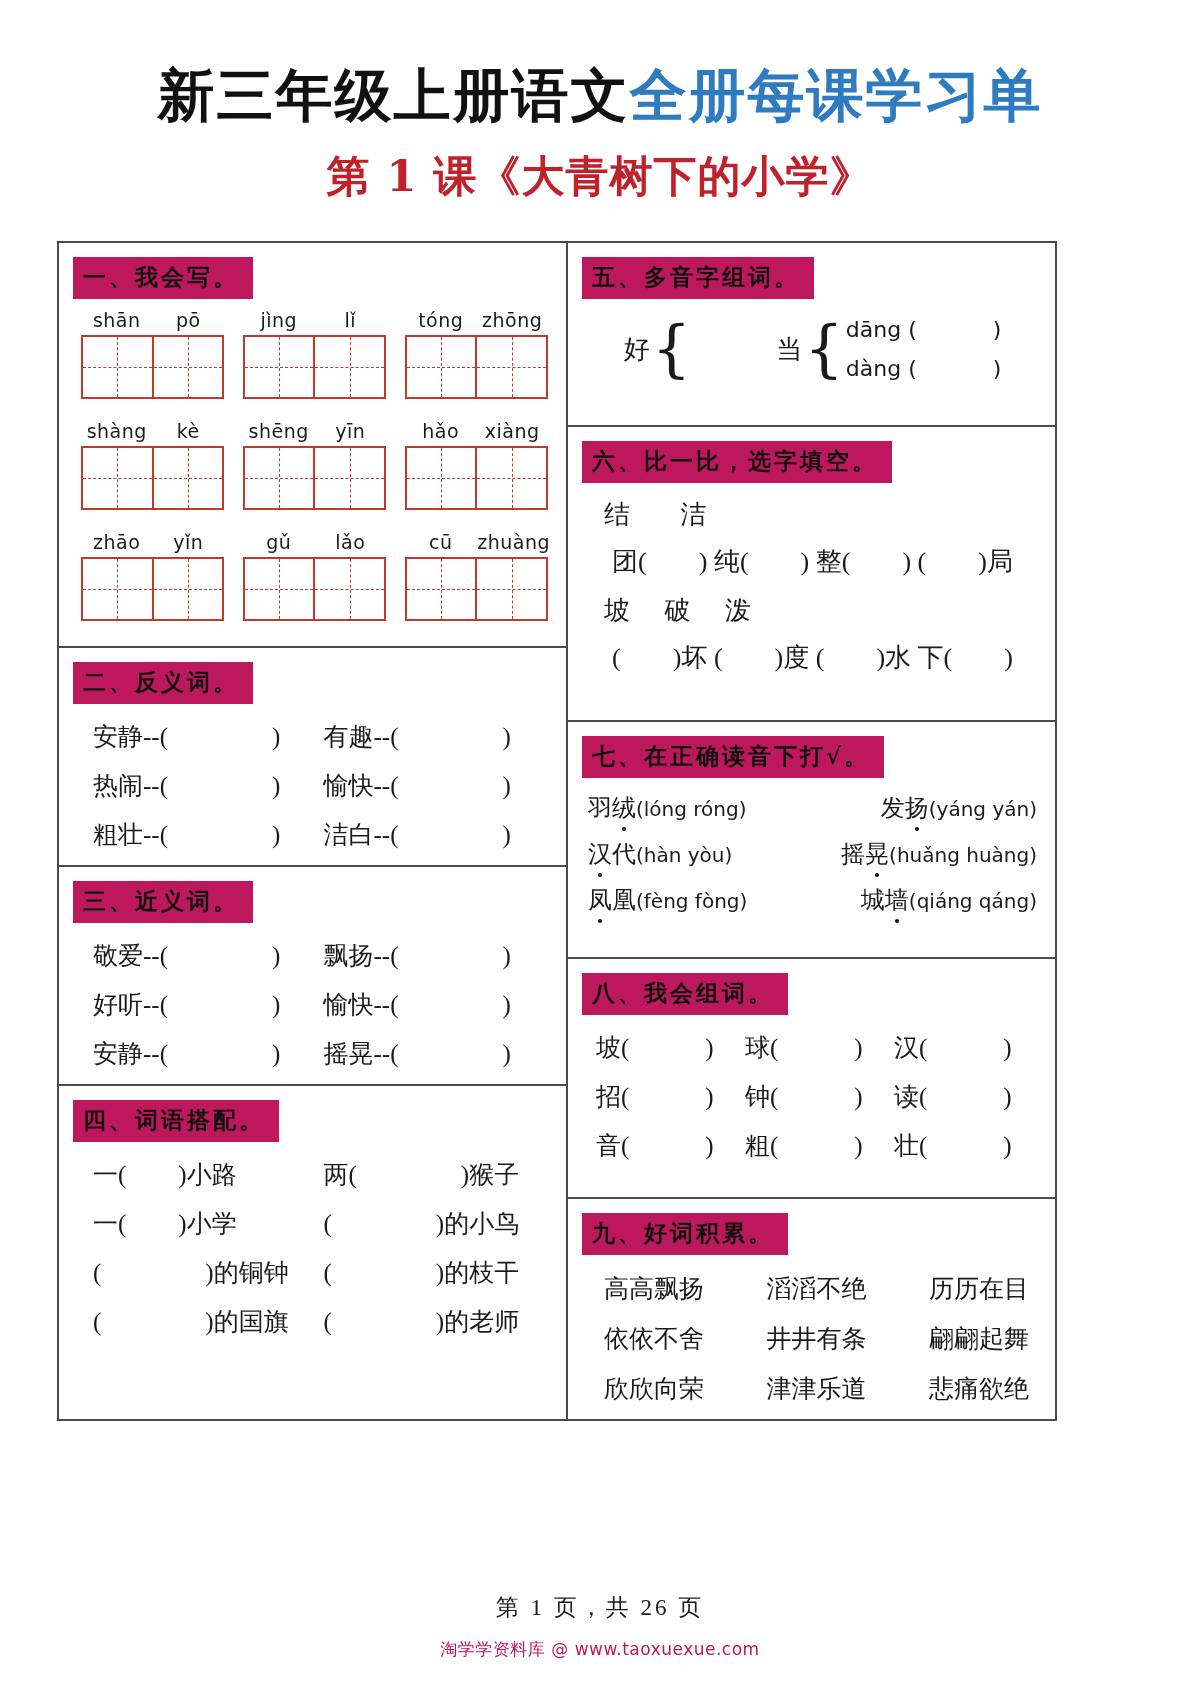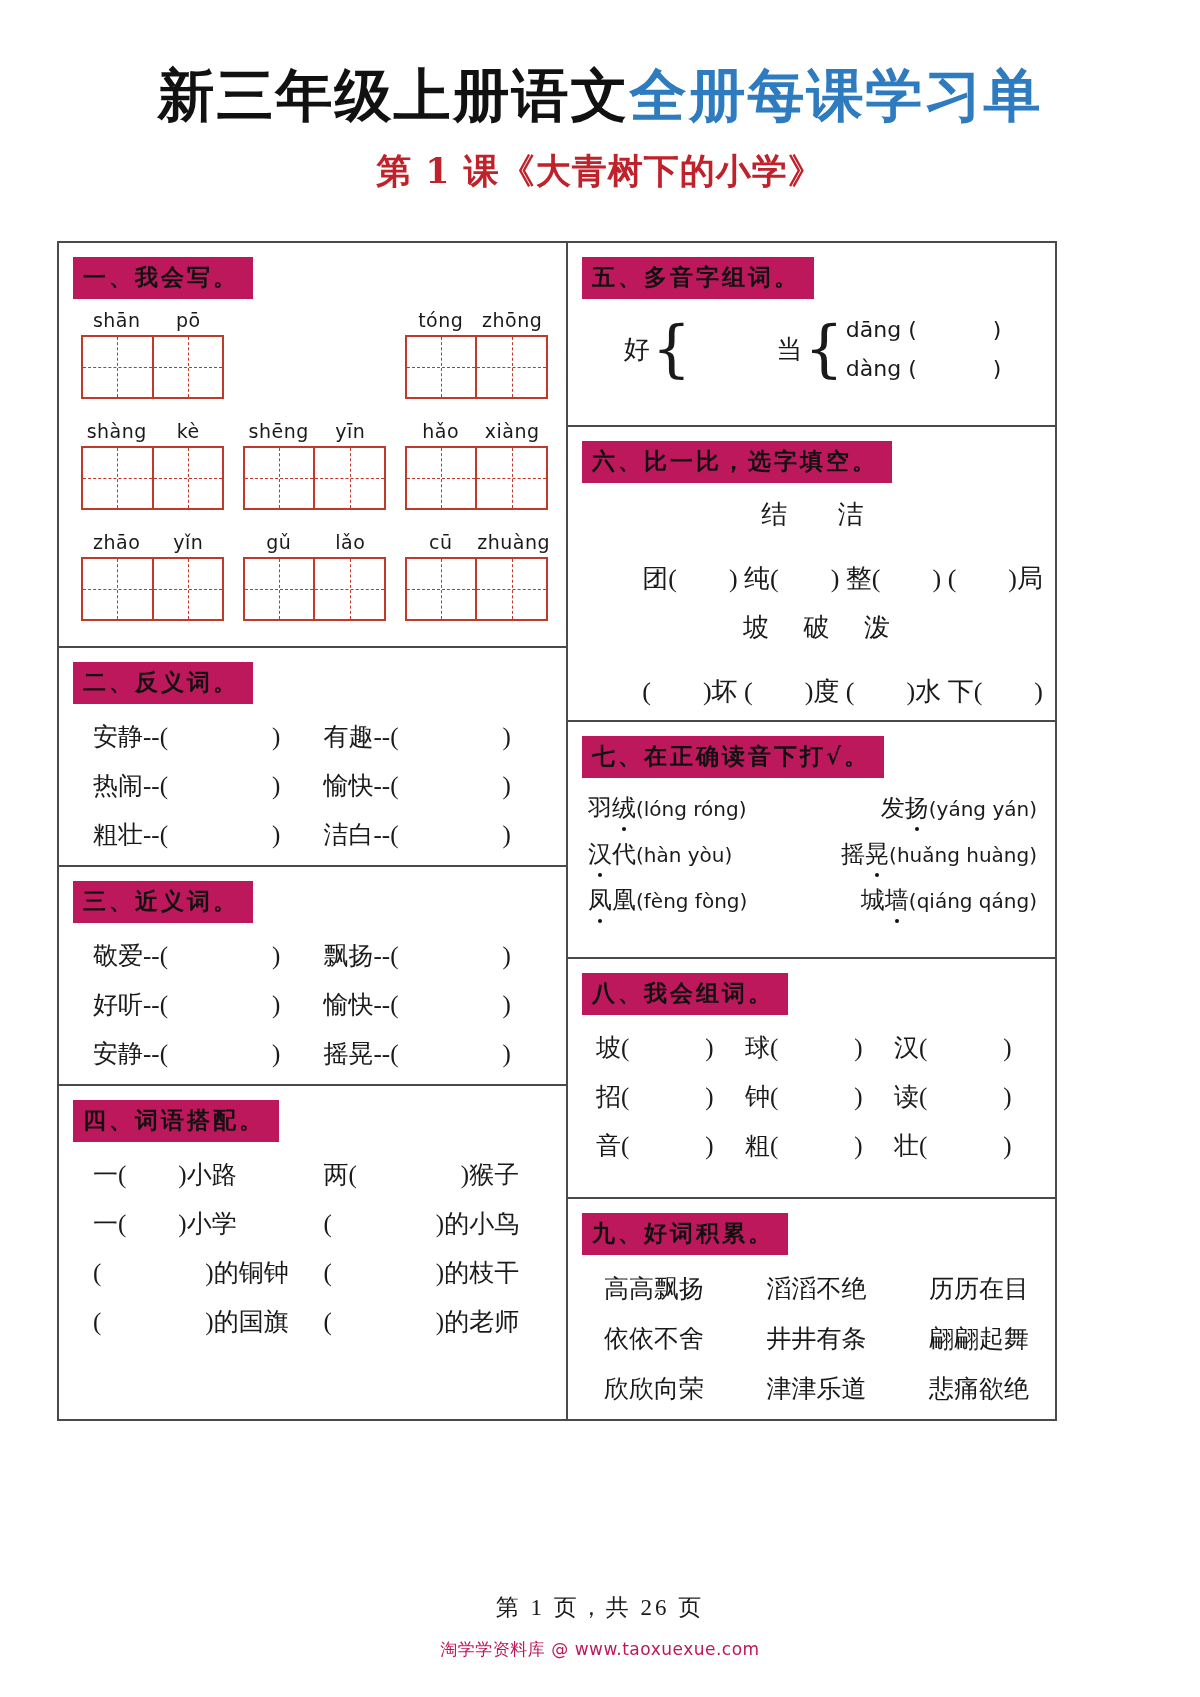--- a/index.html
+++ b/index.html
@@ -19,21 +19,21 @@
     font-weight:bold;
     letter-spacing:2px;
     padding-top:62px;
     line-height:1.15;
     font-family:"DejaVu Serif","Liberation Serif",serif;
   }
   .title-main .blk{color:#111111;}
   .title-main .blu{color:#2E7BBF;}
   .title-sub{
     text-align:center;
-    font-size:35px;
+    font-size:43px;
     font-weight:bold;
     color:#C0222B;
     margin-top:20px;
     letter-spacing:1px;
     font-family:"DejaVu Serif","Liberation Serif",serif;
   }
 
   
   .sheet{
     position:absolute;
@@ -98,22 +98,22 @@
   .duo-wrap{display:flex;justify-content:space-around;margin-top:18px;padding-bottom:6px;}
   .duo{display:flex;align-items:center;font-size:25px;}
   .duo .hz{font-size:26px;margin-right:2px;}
   .duo .brace{font-size:62px;line-height:0.78;font-weight:300;margin:0 2px 0 0;
                font-family:"DejaVu Serif","Liberation Serif",serif;}
   .duo .lines{display:flex;flex-direction:column;gap:14px;
               font-family:"DejaVu Sans","Liberation Sans",sans-serif;font-size:22px;}
   .duo .lines div{white-space:nowrap;}
 
   
-  .hz-choice{text-align:center;font-size:26px;margin-top:14px;letter-spacing:22px;padding-left:22px;}
-  .fill-line{font-size:26px;margin-top:29px;text-align:right;white-space:nowrap;}
+  .hz-choice{text-align:left;font-size:26px;margin-top:14px;letter-spacing:22px;padding-left:22px;}
+  .fill-line{font-size:26px;margin-top:12px;text-align:center;white-space:nowrap;}
 
   
   .pick-row{display:flex;justify-content:space-between;font-size:24px;margin-top:14px;padding:0 6px;}
   .pick{white-space:nowrap;}
   .dotted{position:relative;display:inline-block;}
   .dotted:after{
     content:"";position:absolute;left:50%;bottom:-7px;margin-left:-2px;
     width:4px;height:4px;border-radius:50%;background:#111;
   }
   .py{font-family:"DejaVu Sans","Liberation Sans",sans-serif;font-size:20px;}
@@ -148,20 +148,30 @@
     <div class="col col-left">
 
       <div class="cell">
         <div class="chip">一、我会写。</div>
 
         <div class="write-row">
           <div class="write-item">
             <div class="py-pair">
                 <span>shān</span>
                 <span>pō</span>
+              </div>
+            <div class="grid2">
+                <div class="gcell"></div>
+                <div class="gcell"></div>
+              </div>
+          </div>
+          <div class="write-item">
+            <div class="py-pair">
+                <span>jìng</span>
+                <span>lǐ</span>
               </div>
             <div class="grid2">
                 <div class="gcell"></div>
                 <div class="gcell"></div>
               </div>
           </div>
           <div class="write-item">
             <div class="py-pair">
                 <span>tóng</span>
                 <span>zhōng</span>

